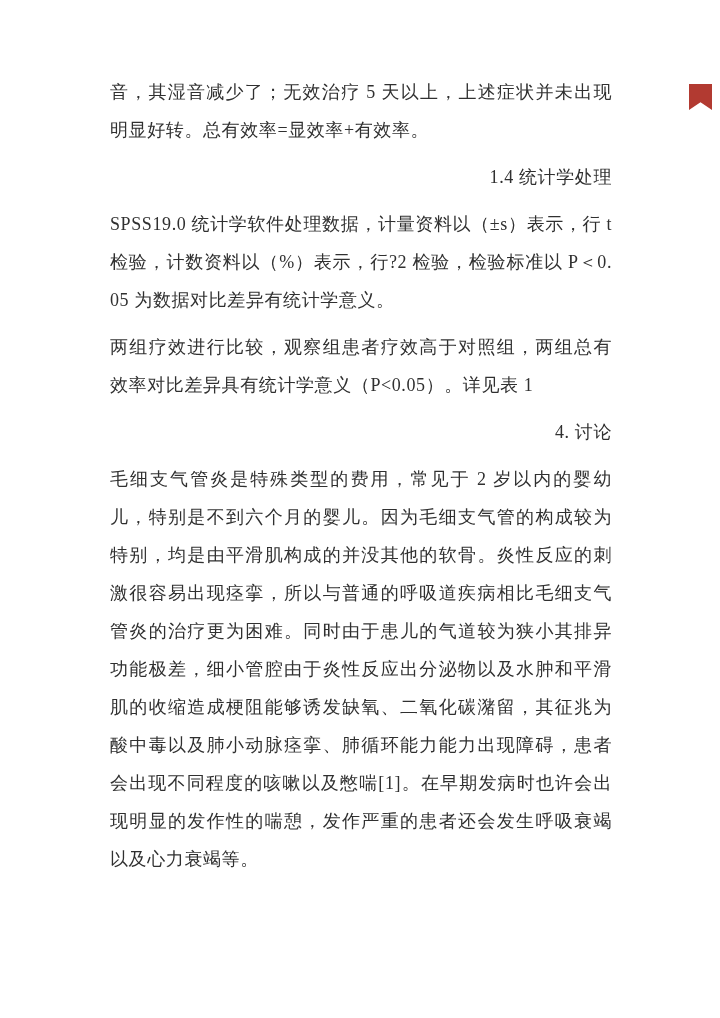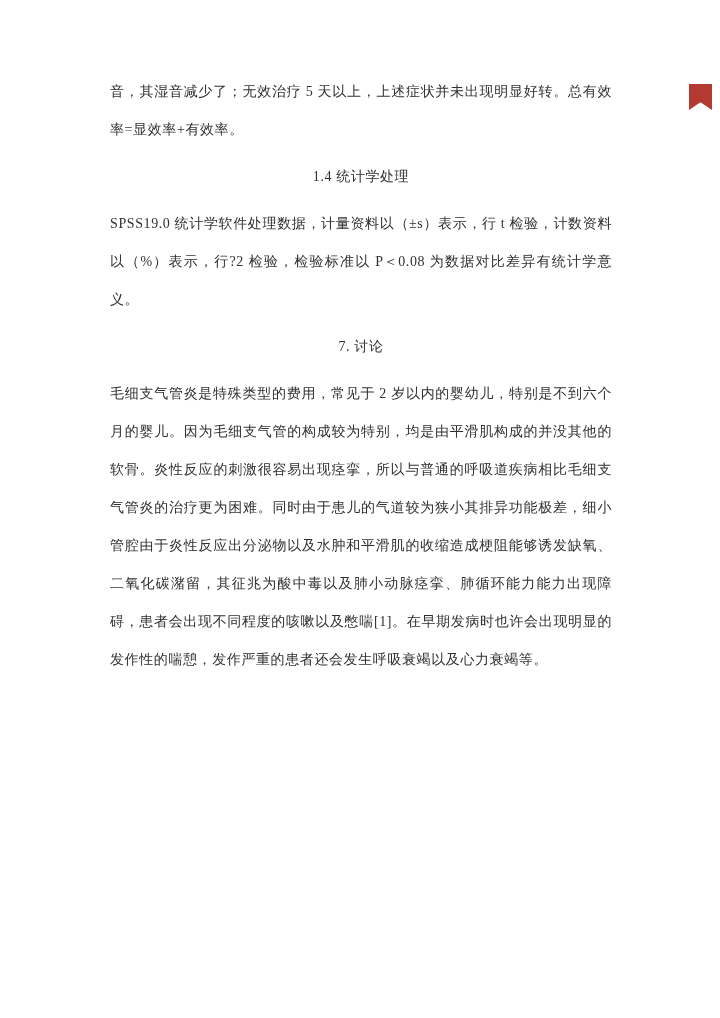--- a/index.html
+++ b/index.html
@@ -28,43 +28,44 @@
     .bookmark svg { display: block; width: 100%; height: 100%; }
     .content {
       position: absolute;
       top: 73px;
       left: 110px;
       width: 502px;
     }
     .para {
       margin: 0;
       padding: 0;
-      font-size: 14px;
+      font-size: 18px;
       line-height: 38px;
       letter-spacing: 0.6px;
       color: #303030;
       text-align: justify;
       text-justify: inter-ideograph;
       word-break: break-all;
     }
     .para + .para { margin-top: 9px; }
-    .heading { text-align: center; }
+    .heading { text-align: right; }
   </style>
 </head>
 <body>
 
 <div class="doc-page">
 
   <div class="bookmark">
     <svg viewBox="0 0 23 26" xmlns="http://www.w3.org/2000/svg">
       <path d="M0 0 H23 V26 L11.5 18.2 L0 26 Z" fill="#b23a31"></path>
     </svg>
   </div>
 
   <div class="content">
     <p class="para">音，其湿音减少了；无效治疗 5 天以上，上述症状并未出现明显好转。总有效率=显效率+有效率。</p>
     <p class="para heading">1.4 统计学处理</p>
-    <p class="para">SPSS19.0 统计学软件处理数据，计量资料以（±s）表示，行 t 检验，计数资料以（%）表示，行?2 检验，检验标准以 P＜0.08 为数据对比差异有统计学意义。</p>
-    <p class="para heading">7. 讨论</p>
+    <p class="para">SPSS19.0 统计学软件处理数据，计量资料以（±s）表示，行 t 检验，计数资料以（%）表示，行?2 检验，检验标准以 P＜0.05 为数据对比差异有统计学意义。</p>
+    <p class="para">两组疗效进行比较，观察组患者疗效高于对照组，两组总有效率对比差异具有统计学意义（P&lt;0.05）。详见表 1</p>
+    <p class="para heading">4. 讨论</p>
     <p class="para">毛细支气管炎是特殊类型的费用，常见于 2 岁以内的婴幼儿，特别是不到六个月的婴儿。因为毛细支气管的构成较为特别，均是由平滑肌构成的并没其他的软骨。炎性反应的刺激很容易出现痉挛，所以与普通的呼吸道疾病相比毛细支气管炎的治疗更为困难。同时由于患儿的气道较为狭小其排异功能极差，细小管腔由于炎性反应出分泌物以及水肿和平滑肌的收缩造成梗阻能够诱发缺氧、二氧化碳潴留，其征兆为酸中毒以及肺小动脉痉挛、肺循环能力能力出现障碍，患者会出现不同程度的咳嗽以及憋喘[1]。在早期发病时也许会出现明显的发作性的喘憩，发作严重的患者还会发生呼吸衰竭以及心力衰竭等。</p>
   </div>
 
 </div>
 
 </body></html>

